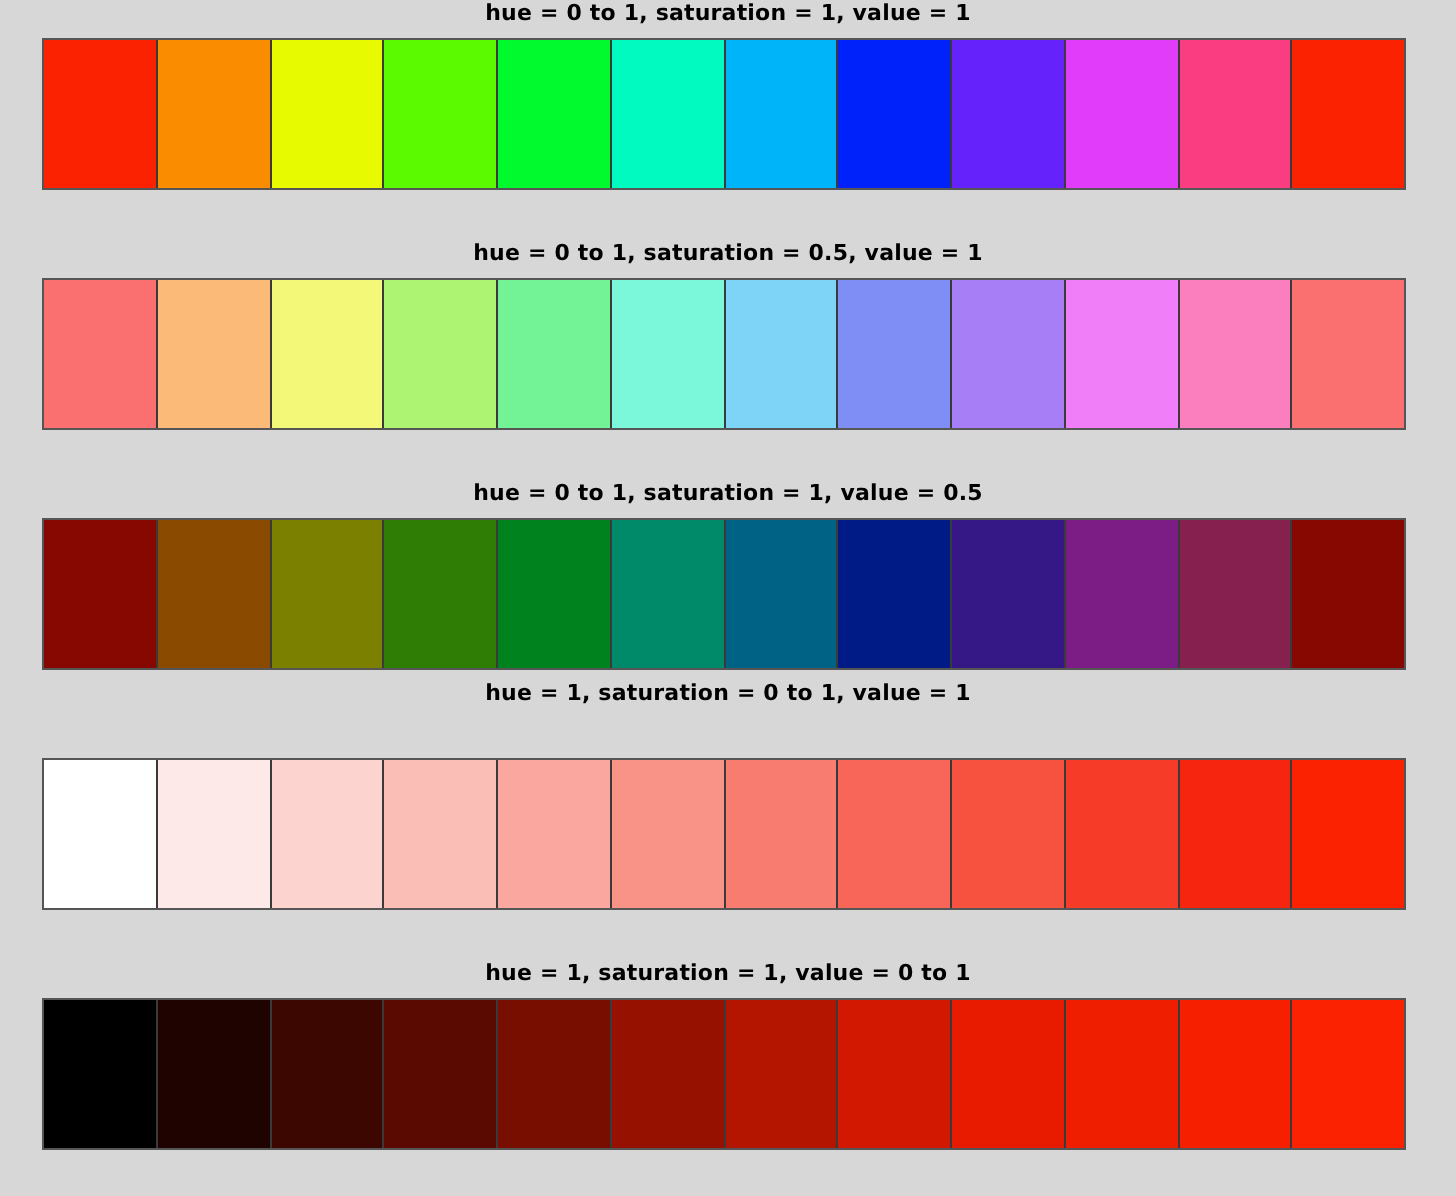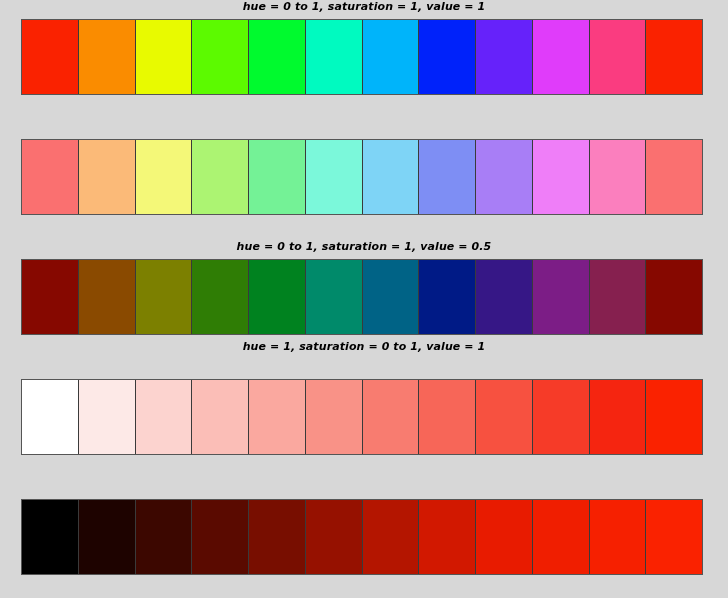--- a/index.html
+++ b/index.html
@@ -10,21 +10,20 @@
     width: 728px;
     height: 598px;
     background: #d7d7d7;
     font-family: "DejaVu Sans", sans-serif;
     overflow: hidden;
   }
   #page {
     position: relative;
     width: 635px;
     height: 598px;
-    font-style: italic;
   }
   .panel {
     position: absolute;
     left: 0;
     width: 728px;
   }
   .panel-title {
     text-align: center;
     font-size: 11px;
     font-weight: bold;
@@ -70,20 +69,23 @@
       <div class="swatch" style="background: rgb(0, 250, 46); border-right-color: rgb(58, 58, 58);"></div>
       <div class="swatch" style="background: rgb(0, 250, 192); border-right-color: rgb(58, 58, 58);"></div>
       <div class="swatch" style="background: rgb(0, 180, 250); border-right-color: rgb(58, 58, 58);"></div>
       <div class="swatch" style="background: rgb(0, 34, 250); border-right-color: rgb(58, 58, 58);"></div>
       <div class="swatch" style="background: rgb(102, 34, 250); border-right-color: rgb(58, 58, 58);"></div>
       <div class="swatch" style="background: rgb(224, 60, 250); border-right-color: rgb(58, 58, 58);"></div>
       <div class="swatch" style="background: rgb(250, 60, 128); border-right-color: rgb(58, 58, 58);"></div>
       <div class="swatch" style="background: rgb(250, 34, 0); border-right-color: rgb(58, 58, 58);"></div>
     </div>
 
+  <div class="panel" style="top:120px;">
+    <div class="panel-title">hue = 0 to 1,  saturation = 0.5,  value = 1</div>
+  </div>
   <div class="strip" style="top: 139px; border-color: rgb(85, 85, 85);">
       <div class="swatch" style="background: rgb(250, 112, 112); border-right-color: rgb(58, 58, 58);"></div>
       <div class="swatch" style="background: rgb(251, 186, 120); border-right-color: rgb(58, 58, 58);"></div>
       <div class="swatch" style="background: rgb(244, 248, 120); border-right-color: rgb(58, 58, 58);"></div>
       <div class="swatch" style="background: rgb(172, 244, 114); border-right-color: rgb(58, 58, 58);"></div>
       <div class="swatch" style="background: rgb(116, 242, 150); border-right-color: rgb(58, 58, 58);"></div>
       <div class="swatch" style="background: rgb(123, 248, 218); border-right-color: rgb(58, 58, 58);"></div>
       <div class="swatch" style="background: rgb(126, 212, 246); border-right-color: rgb(58, 58, 58);"></div>
       <div class="swatch" style="background: rgb(126, 142, 244); border-right-color: rgb(58, 58, 58);"></div>
       <div class="swatch" style="background: rgb(168, 126, 246); border-right-color: rgb(58, 58, 58);"></div>
@@ -121,20 +123,23 @@
       <div class="swatch" style="background: rgb(250, 168, 159); border-right-color: rgb(58, 58, 58);"></div>
       <div class="swatch" style="background: rgb(249, 146, 135); border-right-color: rgb(58, 58, 58);"></div>
       <div class="swatch" style="background: rgb(248, 124, 112); border-right-color: rgb(58, 58, 58);"></div>
       <div class="swatch" style="background: rgb(247, 102, 88); border-right-color: rgb(58, 58, 58);"></div>
       <div class="swatch" style="background: rgb(247, 81, 64); border-right-color: rgb(58, 58, 58);"></div>
       <div class="swatch" style="background: rgb(246, 59, 40); border-right-color: rgb(58, 58, 58);"></div>
       <div class="swatch" style="background: rgb(245, 37, 16); border-right-color: rgb(58, 58, 58);"></div>
       <div class="swatch" style="background: rgb(250, 34, 0); border-right-color: rgb(58, 58, 58);"></div>
     </div>
 
+  <div class="panel" style="top:480px;">
+    <div class="panel-title">hue = 1,  saturation = 1,  value = 0 to 1</div>
+  </div>
   <div class="strip" style="top: 499px; border-color: rgb(85, 85, 85);">
       <div class="swatch" style="background: rgb(0, 0, 0); border-right-color: rgb(58, 58, 58);"></div>
       <div class="swatch" style="background: rgb(30, 3, 0); border-right-color: rgb(58, 58, 58);"></div>
       <div class="swatch" style="background: rgb(60, 7, 0); border-right-color: rgb(58, 58, 58);"></div>
       <div class="swatch" style="background: rgb(90, 10, 0); border-right-color: rgb(58, 58, 58);"></div>
       <div class="swatch" style="background: rgb(120, 14, 0); border-right-color: rgb(58, 58, 58);"></div>
       <div class="swatch" style="background: rgb(150, 17, 0); border-right-color: rgb(58, 58, 58);"></div>
       <div class="swatch" style="background: rgb(180, 21, 0); border-right-color: rgb(58, 58, 58);"></div>
       <div class="swatch" style="background: rgb(210, 24, 0); border-right-color: rgb(58, 58, 58);"></div>
       <div class="swatch" style="background: rgb(232, 27, 0); border-right-color: rgb(58, 58, 58);"></div>

